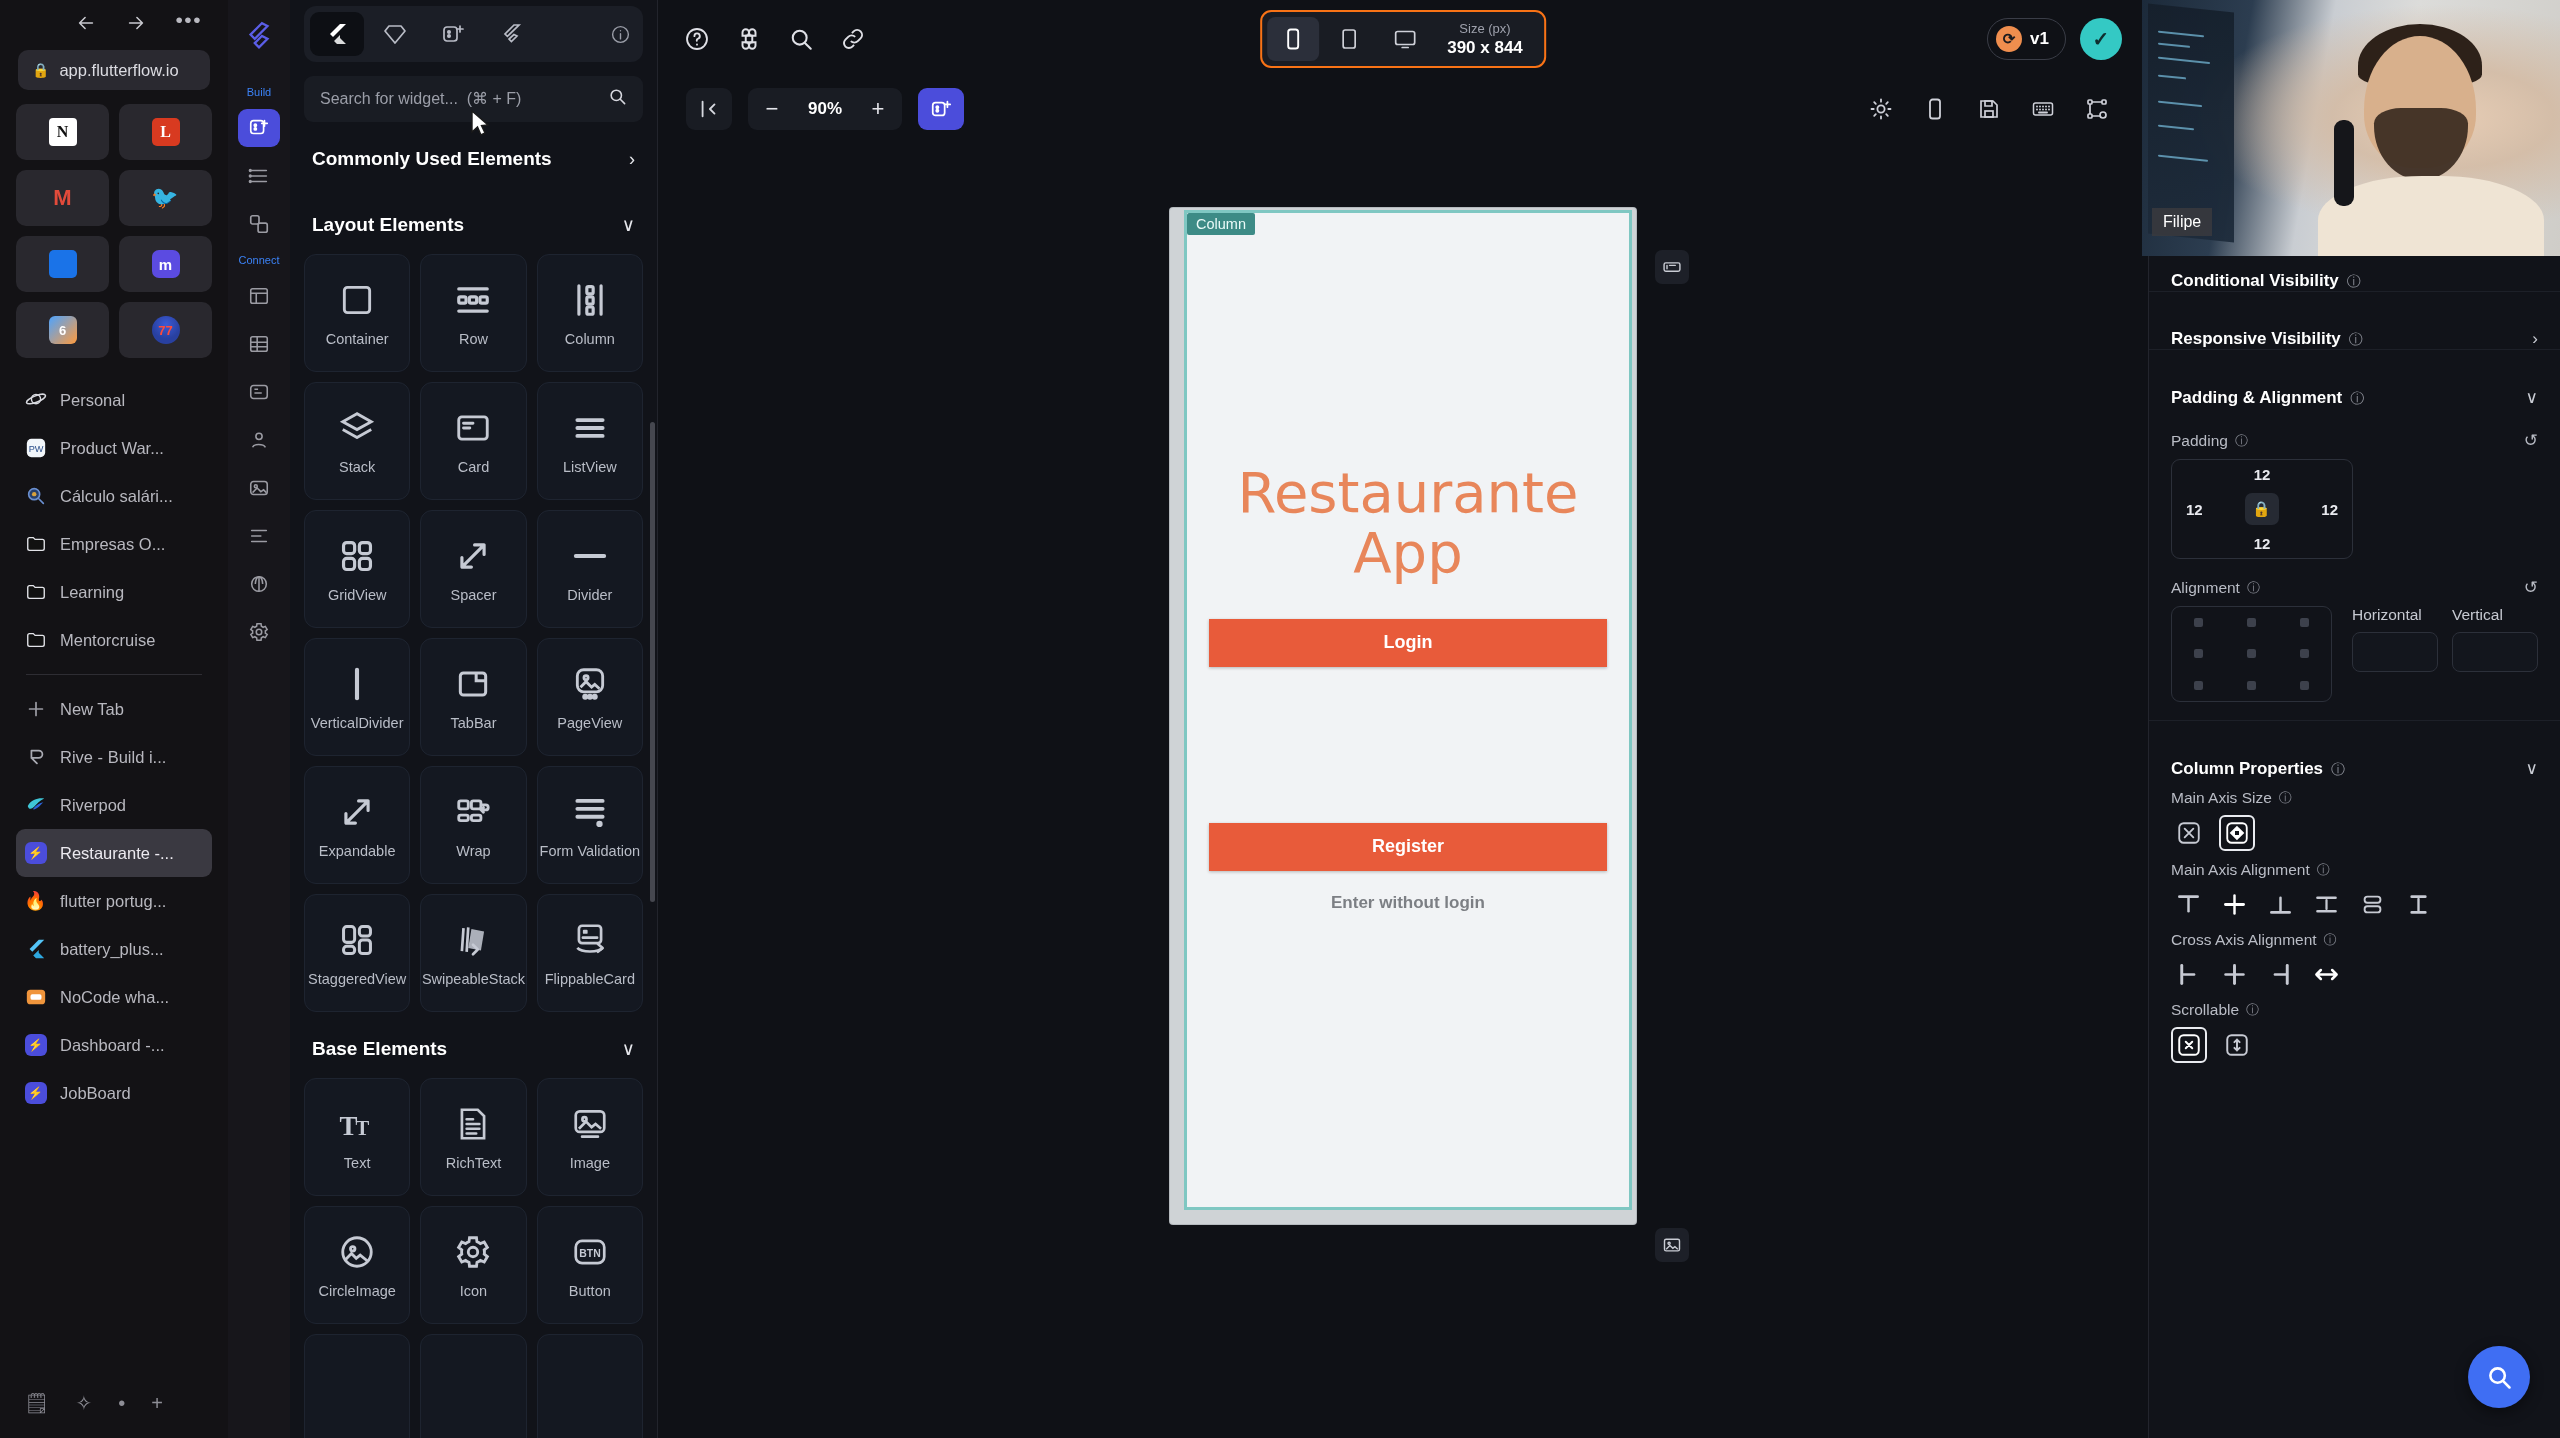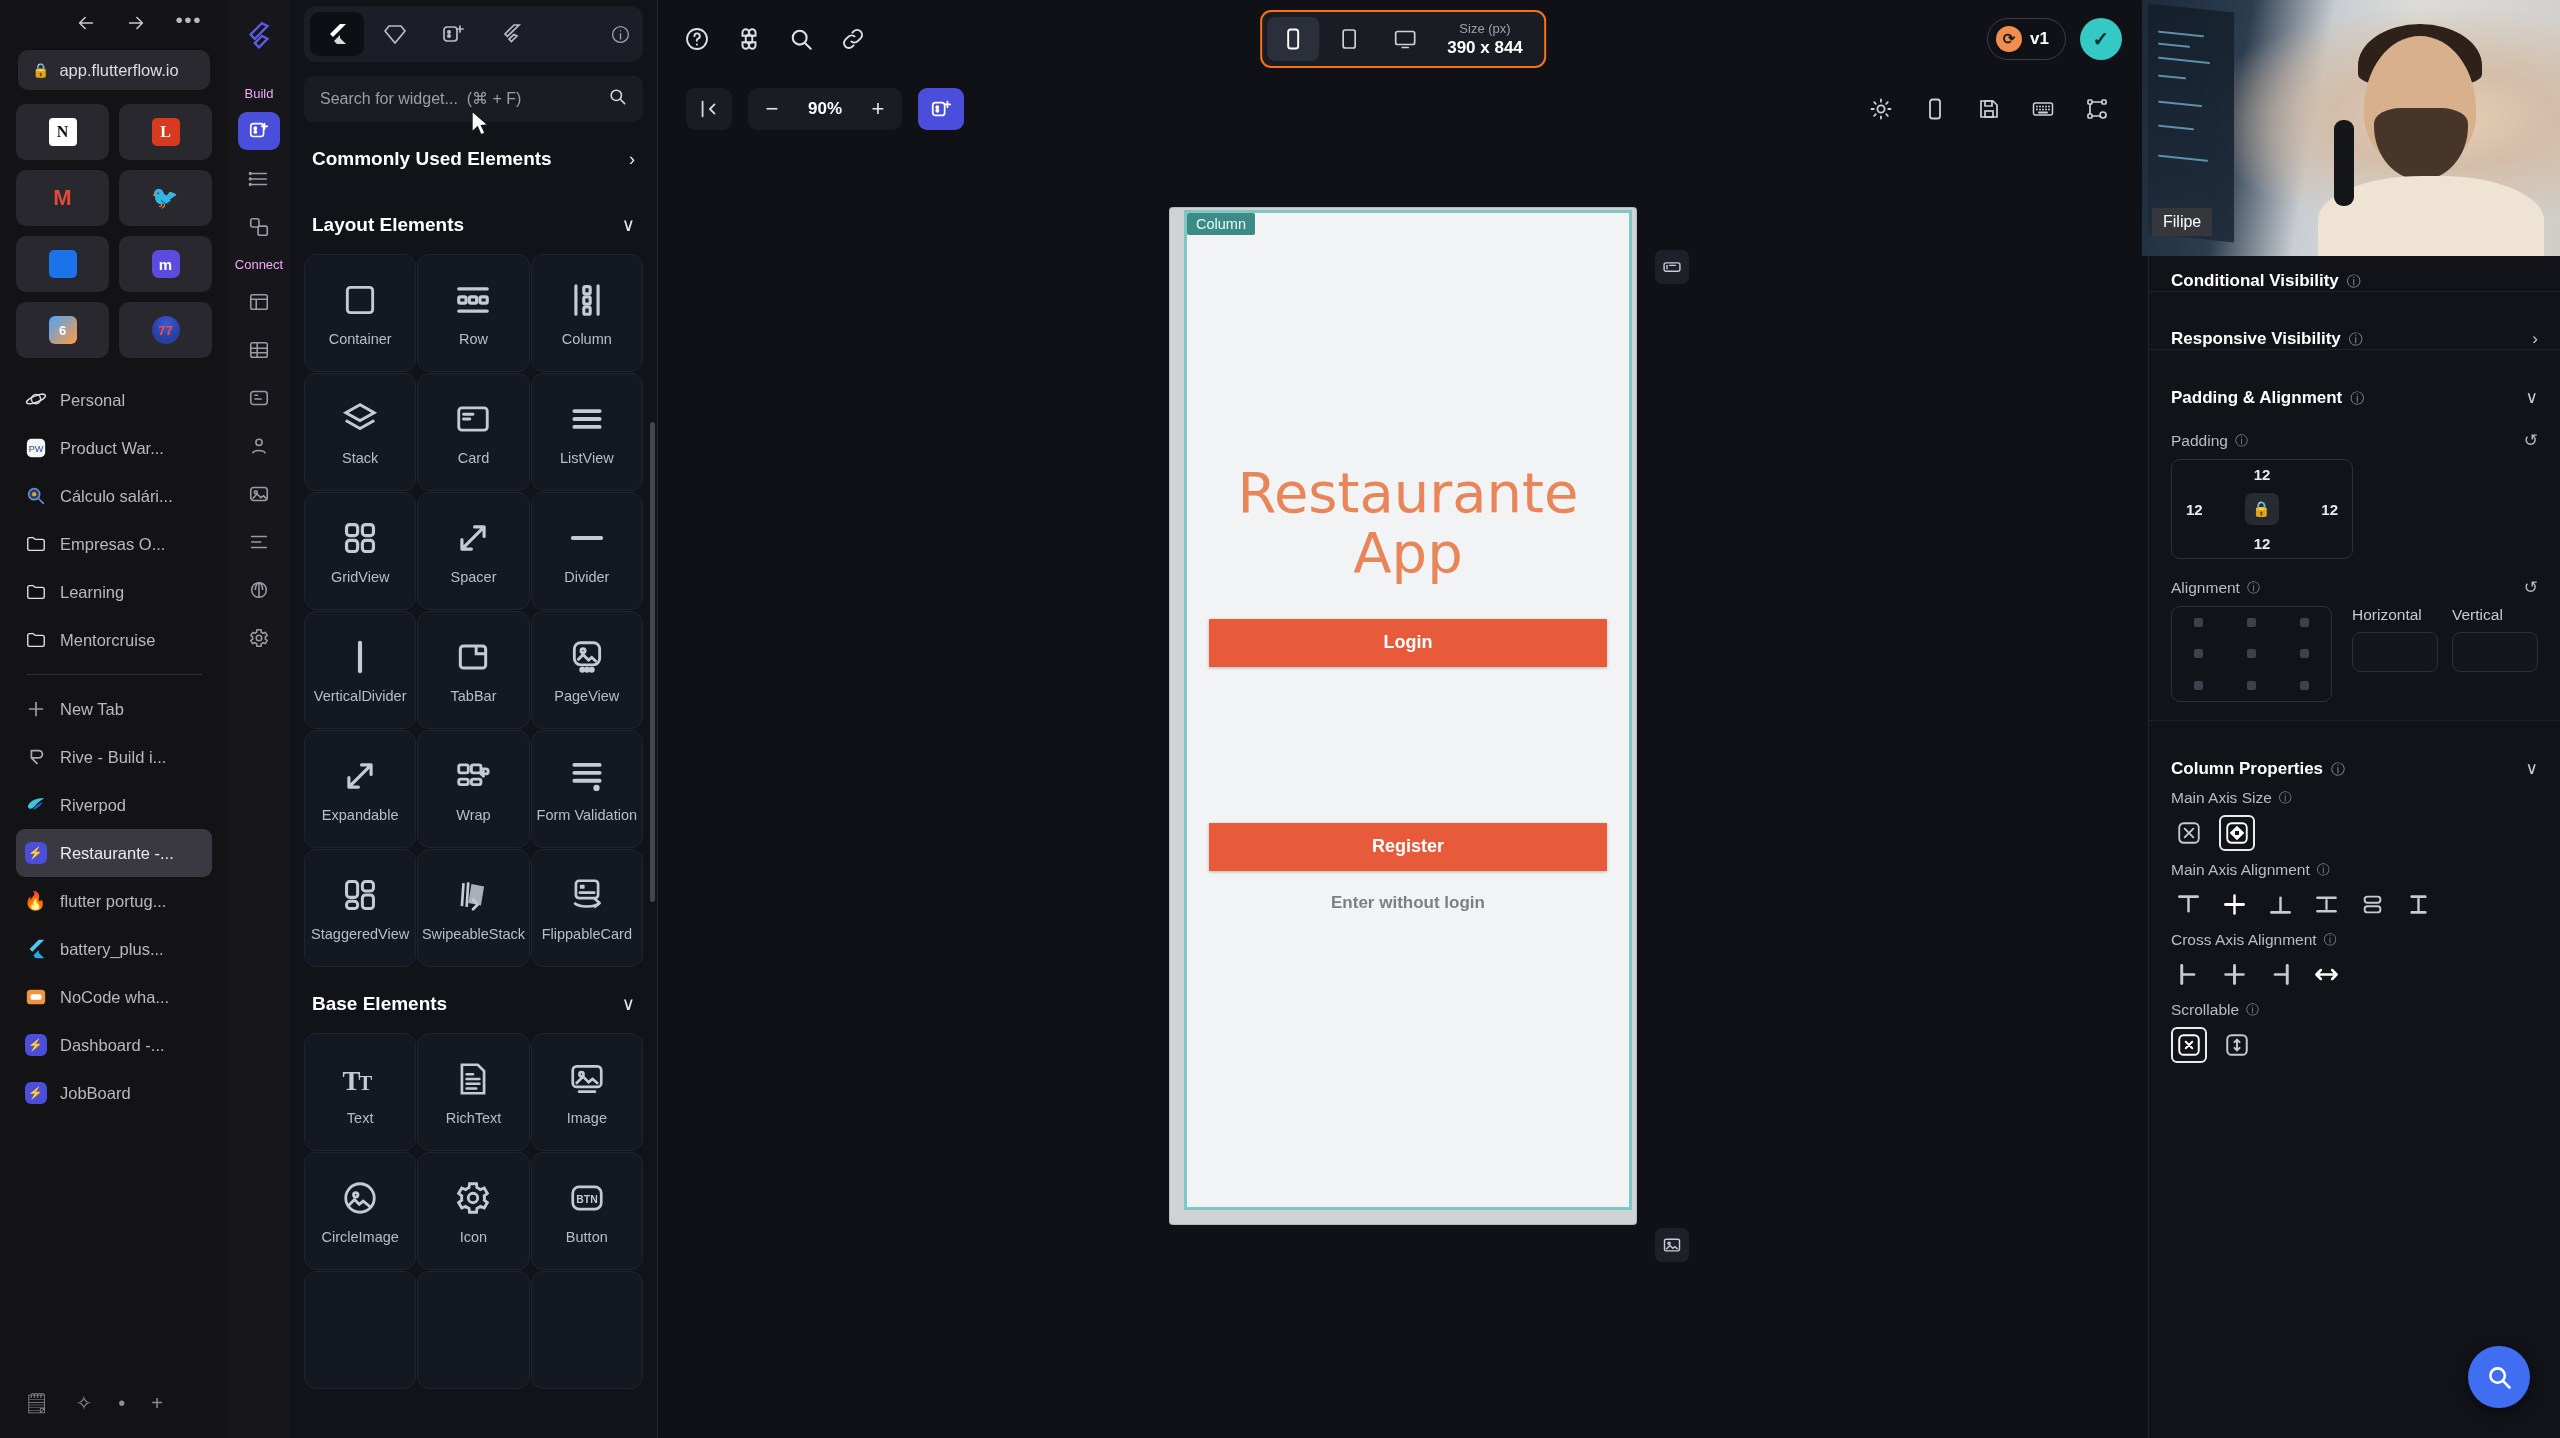--- a/index.html
+++ b/index.html
@@ -72,21 +72,21 @@
   }
   .sb-b-icon { color: #8e8e96; font-size: 20px; }
 
   
   .ff-rail {
     width: 62px; flex: 0 0 62px; height: 100%;
     background: #17161b; display: flex; flex-direction: column; align-items: center;
     padding-top: 14px; position: relative;
   }
   .rail-logo { width: 44px; height: 44px; display:flex; align-items:center; justify-content:center; margin-bottom: 22px; }
-  .rail-section { color: #f0abfc; font-size: 13px; margin: 6px 0 6px 0; }
+  .rail-section { color: #3b82f6; font-size: 11px; margin: 6px 0 6px 0; }
   .rail-btn {
     width: 42px; height: 38px; border-radius: 9px; margin: 5px 0;
     display: flex; align-items: center; justify-content: center;
     color: #9b9ba3;
   }
   .rail-btn.sel { background: #4b4ddb; color: #fff; }
   .rail-btn svg { width: 22px; height: 22px; }
 
   
   .palette {
@@ -119,21 +119,21 @@
   }
   .search-row input::placeholder { color: #9b9ea8; }
   .search-row .sicon { color: #d6d7de; font-size: 18px; }
 
   .palette-scroll { flex: 1; overflow: hidden; position: relative; padding: 0 14px; }
   .pal-section {
     display: flex; align-items: center; justify-content: space-between;
     color: #fff; font-size: 19px; font-weight: 700; padding: 26px 8px 18px 8px;
   }
   .pal-section .chev { color: #e6e7ec; font-size: 18px; font-weight: 400; }
-  .wgrid { display: grid; grid-template-columns: repeat(3,1fr); gap: 1px; }
+  .wgrid { display: grid; grid-template-columns: repeat(3,1fr); gap: 10px; }
   .wcell {
     height: 118px; background: #141821; border: 1px solid #1e2430; border-radius: 12px;
     display: flex; flex-direction: column; align-items: center; justify-content: center; gap: 10px;
   }
   .wcell .wic { color: #c6cad4; display:flex; align-items:center; justify-content:center; height: 44px; }
   .wcell .wic svg { width: 38px; height: 38px; }
   .wcell .wlbl { color: #b9bdc7; font-size: 14.5px; text-align: center; line-height: 1.1; }
   .pal-scrollbar {
     position: absolute; right: 2px; top: 300px; width: 5px; height: 480px;
     background: #45474f; border-radius: 3px;

